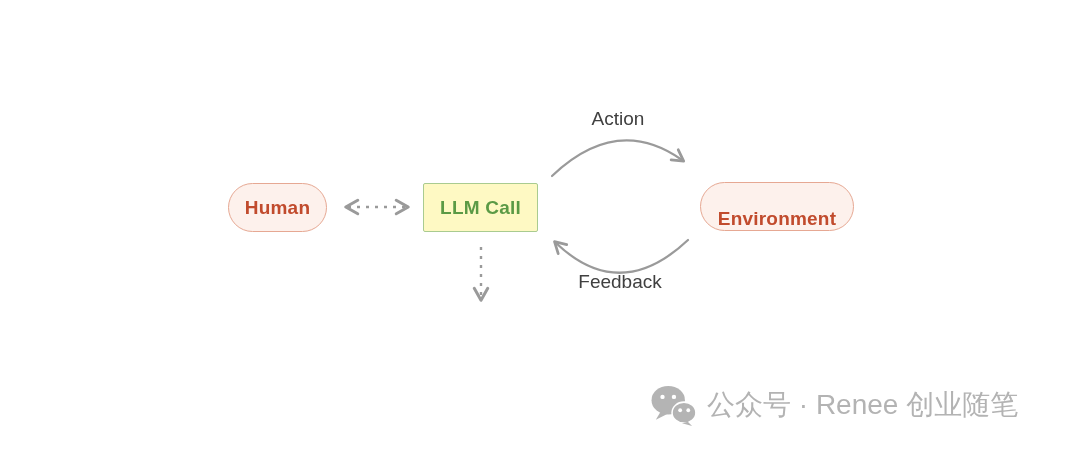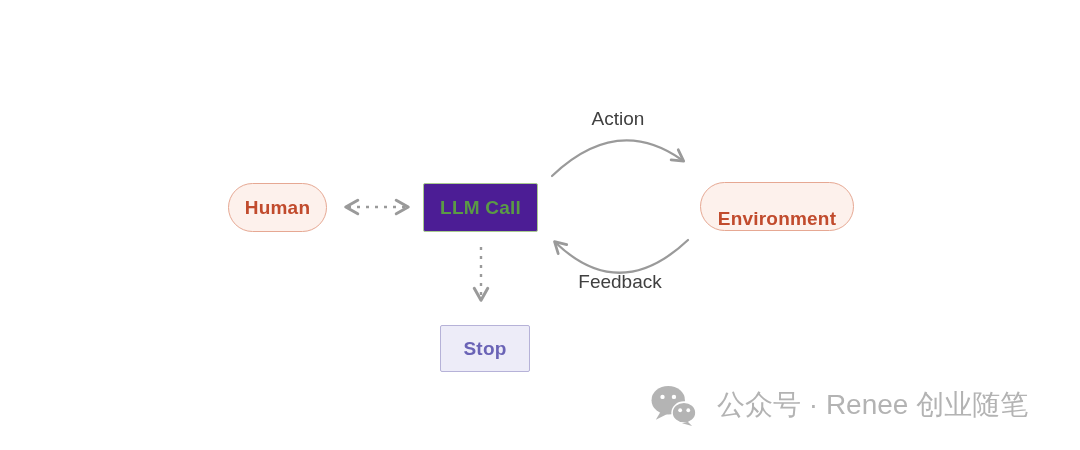--- a/index.html
+++ b/index.html
@@ -25,21 +25,21 @@
   .node.pill {
     background: #fdf1ec;
     border: 1.5px solid #e6a893;
     color: #c14b2d;
     border-radius: 25px;
   }
   #node-human  { left: 228px; top: 183px; width: 99px;  height: 49px; }
   #node-env    { left: 700px; top: 182px; width: 154px; height: 49px; align-items: flex-end; }
   #node-llm {
     left: 423px; top: 183px; width: 115px; height: 49px;
-    background: #4c1d95;
+    background: #fef9c3;
     border: 1.5px solid #a9cb90;
     color: #5b9a45;
     border-radius: 2px;
   }
   #node-stop {
     left: 440px; top: 325px; width: 90px; height: 47px;
     background: #edecf8;
     border: 1.5px solid #b6b2d8;
     color: #6a63b6;
     border-radius: 2px;
@@ -55,21 +55,21 @@
   #label-feedback { left: 620px; top: 271px; }
   #arrow-layer {
     position: absolute; left: 0; top: 0;
     width: 1080px; height: 450px;
     pointer-events: none;
   }
   #watermark {
     position: absolute;
     left: 650px; top: 384px;
     display: flex; align-items: center;
-    gap: 21px;
+    gap: 11px;
     color: #b3b3b3;
     font-size: 28px;
     white-space: nowrap;
   }
   #watermark .wm-icon { flex: 0 0 auto; display: block; }
 </style>
 </head>
 <body>
 
 <div id="canvas">
@@ -95,23 +95,20 @@
   </div>
 
   <div class="node" id="node-llm">
     <span>LLM Call</span>
   </div>
 
   <div class="node pill" id="node-env">
     <span>Environment</span>
   </div>
 
-  <div class="node" id="node-stop">
-    <span>Stop</span>
-  </div>
 
   <div class="edge-label" id="label-action">Action</div>
   <div class="edge-label" id="label-feedback">Feedback</div>
 
   <div id="watermark">
     <svg class="wm-icon" width="46" height="42" viewBox="0 0 48 44" xmlns="http://www.w3.org/2000/svg">
 
       <ellipse cx="19" cy="17" rx="17.5" ry="15" fill="#b4b4b4"></ellipse>
       <path d="M 11 29 L 6 37.5 L 18 31.5 Z" fill="#b4b4b4"></path>
       <circle cx="13" cy="13.5" r="2.3" fill="#ffffff"></circle>

